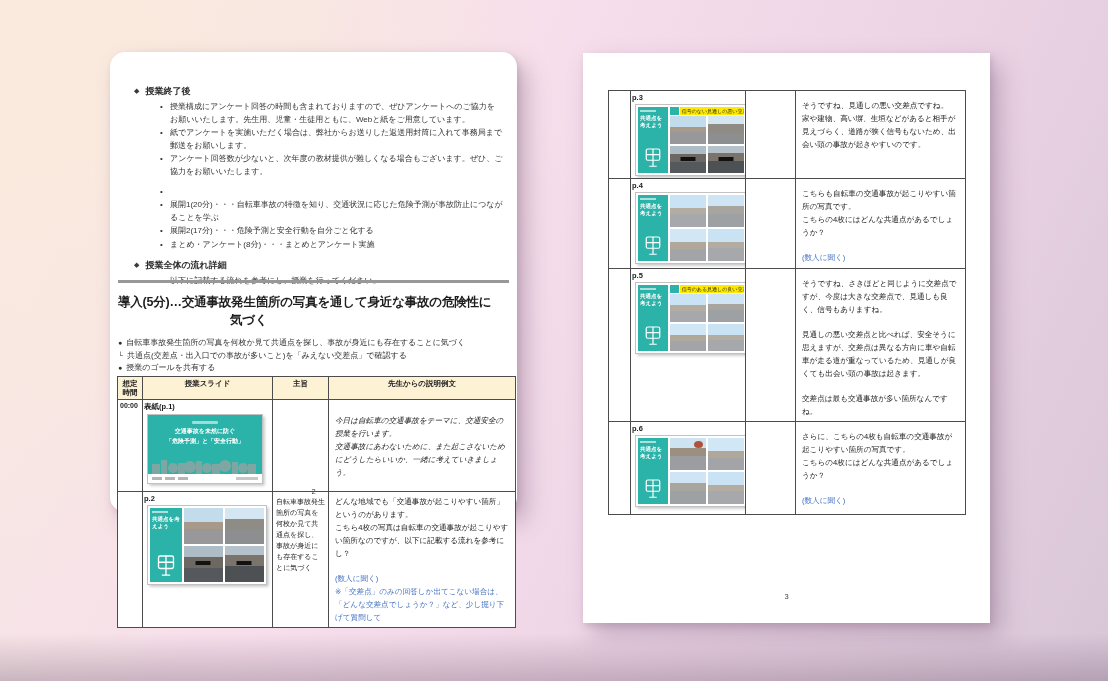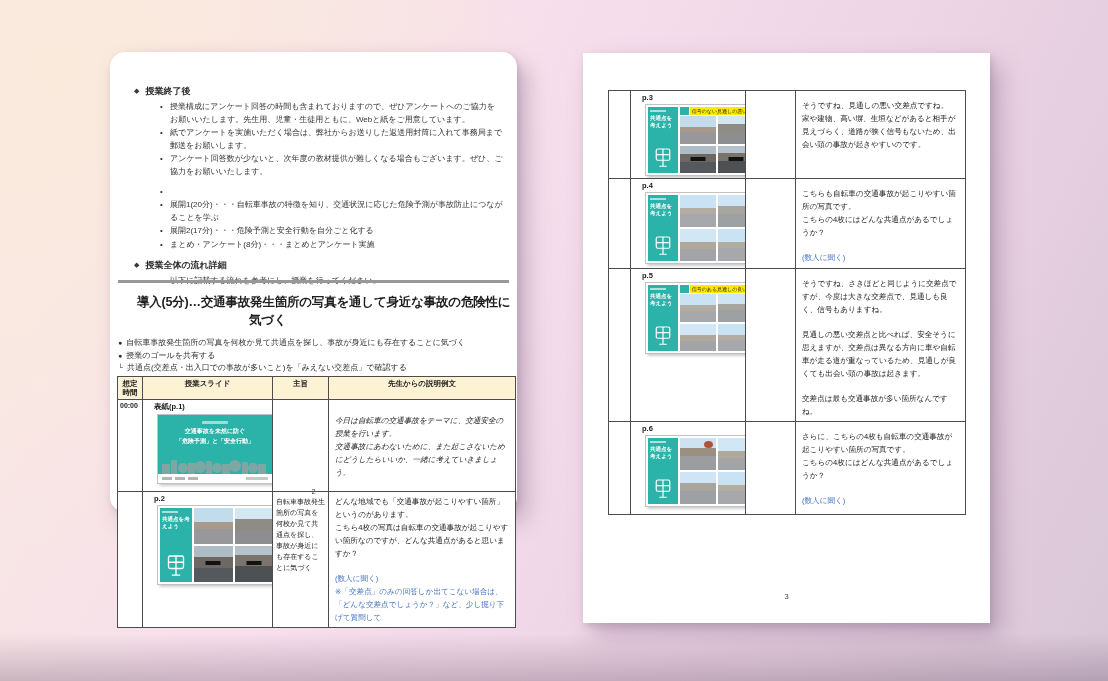--- a/index.html
+++ b/index.html
@@ -25,29 +25,29 @@
   
   .outline{position:absolute;top:33px;left:24px;right:14px;color:#2b2b2b;}
   .og + .og{margin-top:7px;}
   .l1{font-size:9px;font-weight:bold;display:flex;gap:6px;margin-bottom:3px;}
   .dm{font-size:7px;line-height:12px;color:#3a3a3a;}
   .l2{margin-left:26px;font-size:8px;line-height:12.6px;display:flex;gap:6px;margin-bottom:1px;color:#333;}
   .dt{width:4px;flex:0 0 auto;font-size:8px;}
 
   
   .divider{position:absolute;top:228px;left:8px;right:8px;height:2.5px;background:#989898;}
-  .sec-head{position:absolute;top:241px;left:8px;right:6px;font-size:12.5px;font-weight:bold;line-height:18px;color:#1d1d1d;letter-spacing:-0.2px;margin-left:19px;}
+  .sec-head{position:absolute;top:241px;left:8px;right:6px;font-size:12.5px;font-weight:bold;line-height:18px;color:#1d1d1d;letter-spacing:-0.2px;}
   .sh2{padding-left:112px;}
   .sec-bullets{position:absolute;top:285px;left:8px;right:8px;font-size:8px;line-height:12.6px;color:#2e2e2e;}
   .sb{display:flex;gap:4px;}
   .sbm{flex:0 0 auto;font-size:7px;line-height:12.6px;}
 
   
   table.sched{border-collapse:collapse;table-layout:fixed;background:#fff;border:1.5px solid #3c3c3c;}
-  .sched td,.sched th{border:1px solid #4c4c4c;vertical-align:top;padding:2px 11px;overflow:hidden;}
+  .sched td,.sched th{border:1px solid #4c4c4c;vertical-align:top;padding:2px 1px;overflow:hidden;}
   .sched th{background:#fdf2d4;font-size:7.5px;font-weight:bold;text-align:center;padding:2px 1px;line-height:9px;color:#222;}
   .sched-l{position:absolute;top:324px;left:7px;width:398px;}
   .sched-r{position:absolute;top:37px;left:25px;width:357px;}
   td.time{font-size:7px;font-weight:bold;color:#222;padding:2px;}
   .slabel{font-size:7.5px;font-weight:bold;color:#1a1a1a;margin-bottom:2px;}
   td.purpose{font-size:7px;line-height:11px;color:#222;padding:4px 3px;}
   td.script{font-size:7.6px;line-height:13px;color:#222;padding:3px 6px;}
   td.pt14{padding-top:14px;font-style:italic;}
   td.pt8{padding-top:8px;}
   .para{margin:0 0 0 0;}
@@ -155,26 +155,26 @@
       <div>導入(5分)…交通事故発生箇所の写真を通して身近な事故の危険性に</div>
       <div class="sh2">気づく</div>
     </div>
 
     <div class="sec-bullets">
       <div class="sb">
           <span class="sbm">●</span>
           <span>自転車事故発生箇所の写真を何枚か見て共通点を探し、事故が身近にも存在することに気づく</span>
         </div>
       <div class="sb">
+          <span class="sbm">└</span>
+          <span>共通点(交差点・出入口での事故が多いこと)を「みえない交差点」で確認する</span>
+        </div>
+      <div class="sb">
           <span class="sbm">●</span>
           <span>授業のゴールを共有する</span>
-        </div>
-      <div class="sb">
-          <span class="sbm">└</span>
-          <span>共通点(交差点・出入口での事故が多いこと)を「みえない交差点」で確認する</span>
         </div>
     </div>
 
     <table class="sched sched-l">
       <colgroup>
           <col style="width:25px">
           <col style="width:130px">
           <col style="width:56px">
           <col style="width:187px">
         </colgroup>
@@ -246,21 +246,21 @@
                 <div class="ph phB"></div>
                 <div class="ph phC lbl"></div>
                 <div class="ph phD lbl"></div>
               </div>
             </div>
           </div>
         </td>
         <td class="purpose">自転車事故発生箇所の写真を何枚か見て共通点を探し、事故が身近にも存在することに気づく</td>
         <td class="script">
           <div class="para">どんな地域でも「交通事故が起こりやすい箇所」というのがあります。</div>
-          <div class="para">こちら4枚の写真は自転車の交通事故が起こりやすい箇所なのですが、どんな共通点があると思いますか？</div>
+          <div class="para">こちら4枚の写真は自転車の交通事故が起こりやすい箇所なのですが、以下に記載する流れを参考にし？</div>
           <div class="sp"></div>
           <div class="para blue">(数人に聞く)</div>
           <div class="para blue">※「交差点」のみの回答しか出てこない場合は、「どんな交差点でしょうか？」など、少し掘り下げて質問して</div>
         </td>
       </tr>
     </tbody>
       </table>
 
     <div class="pagenum pn-l">2</div>
   </div>

